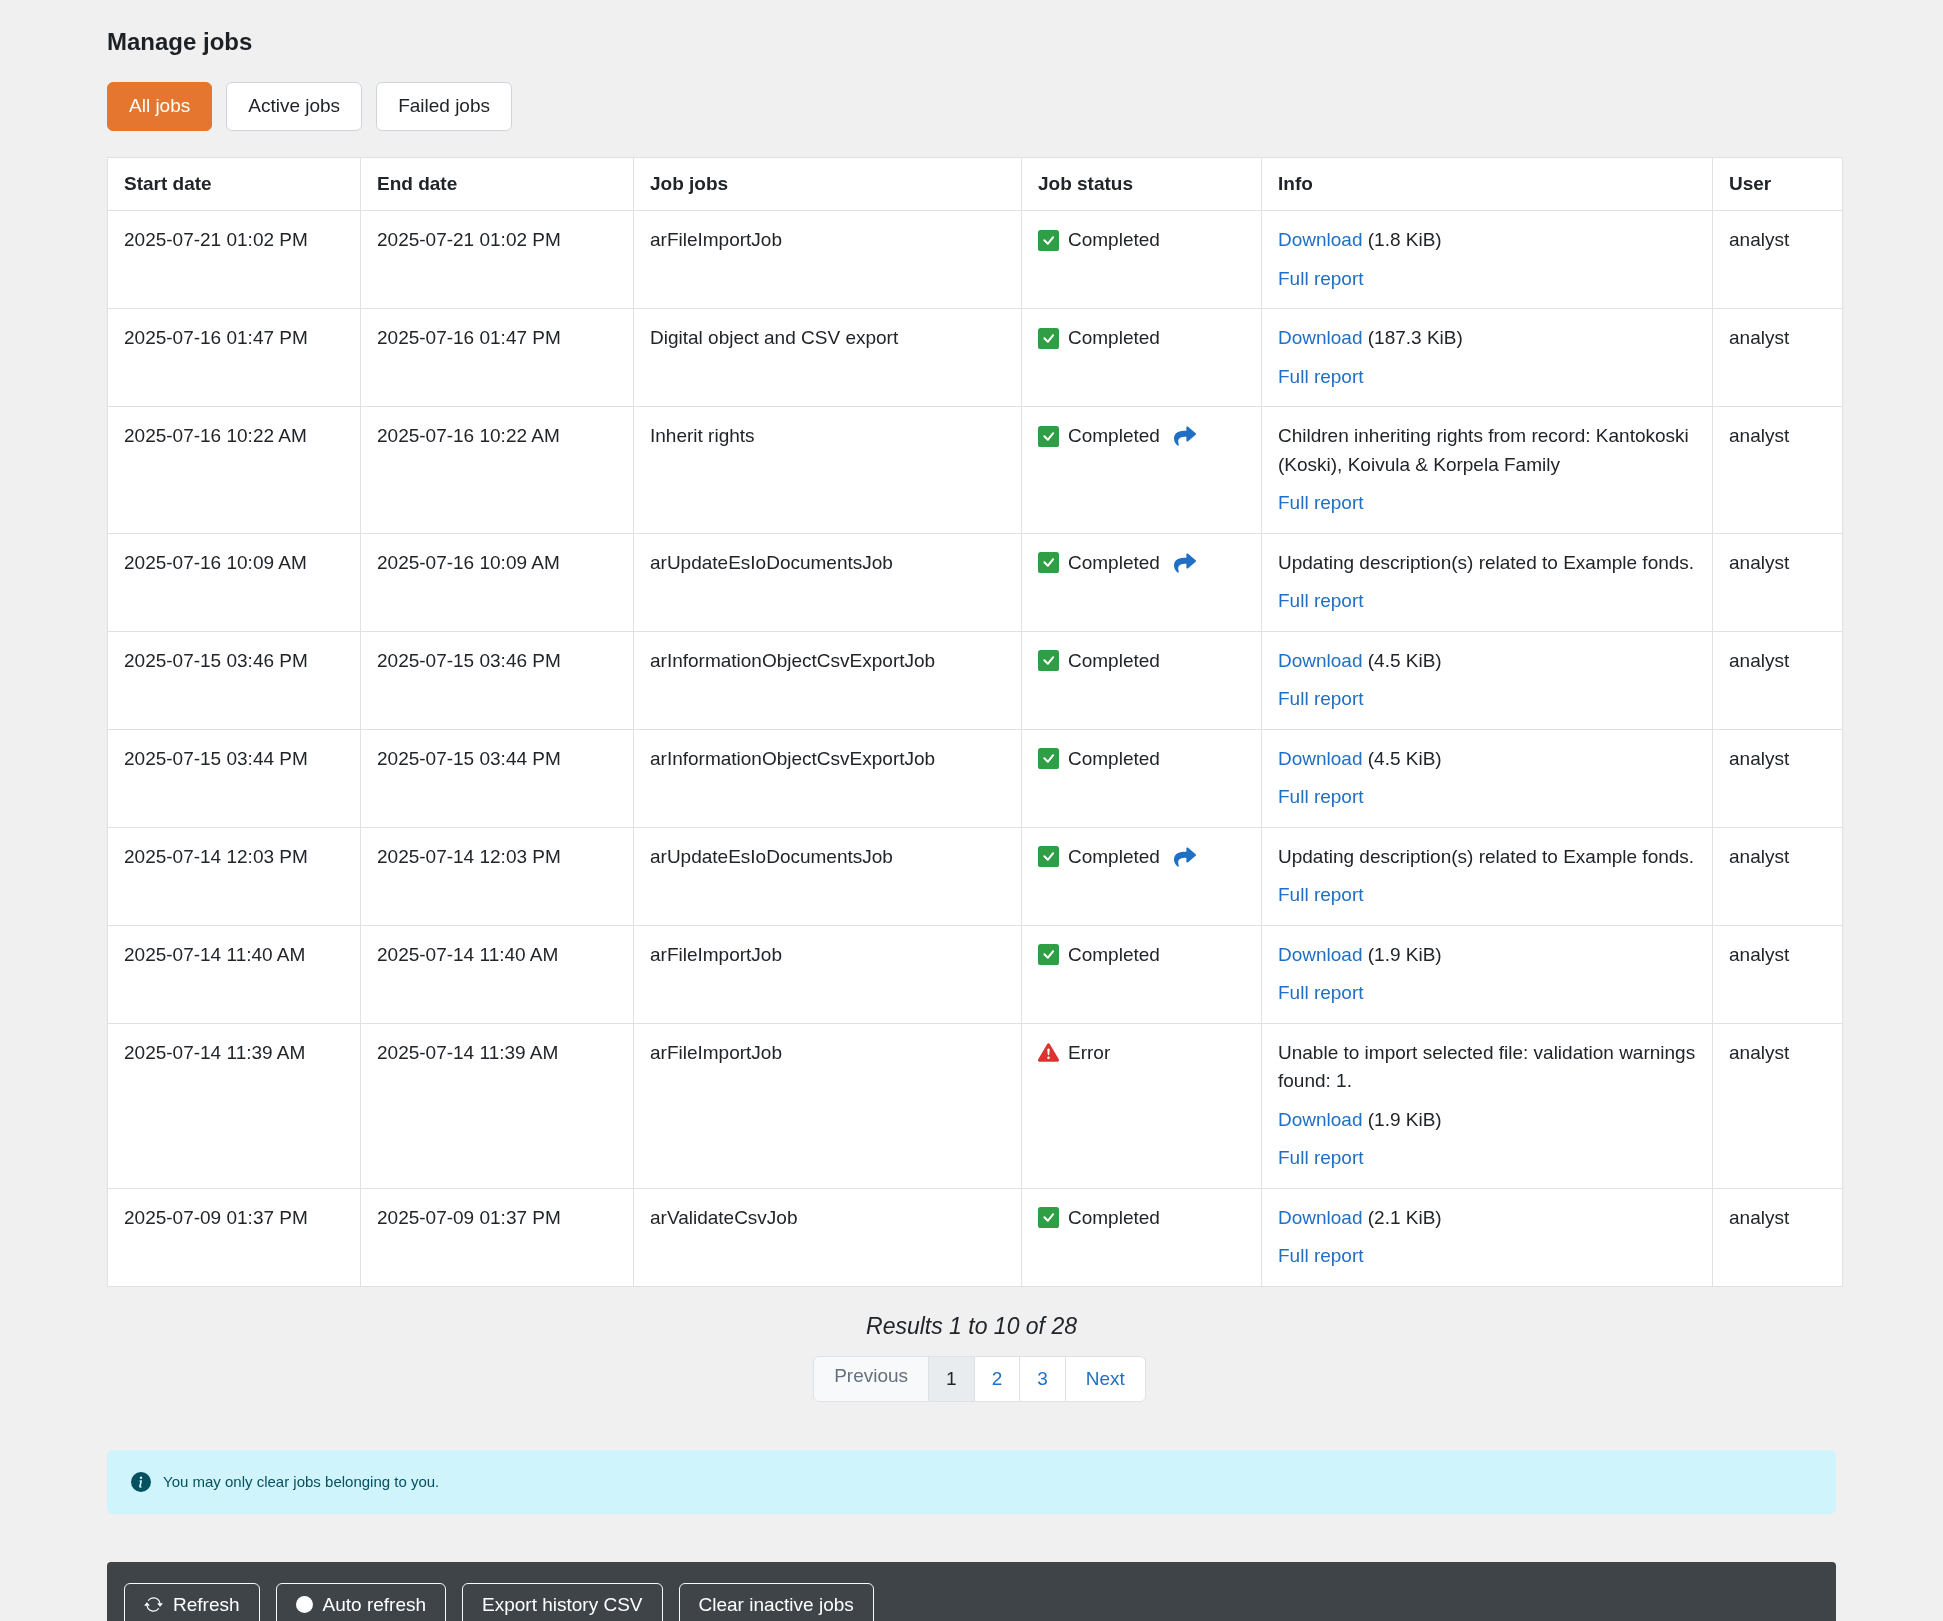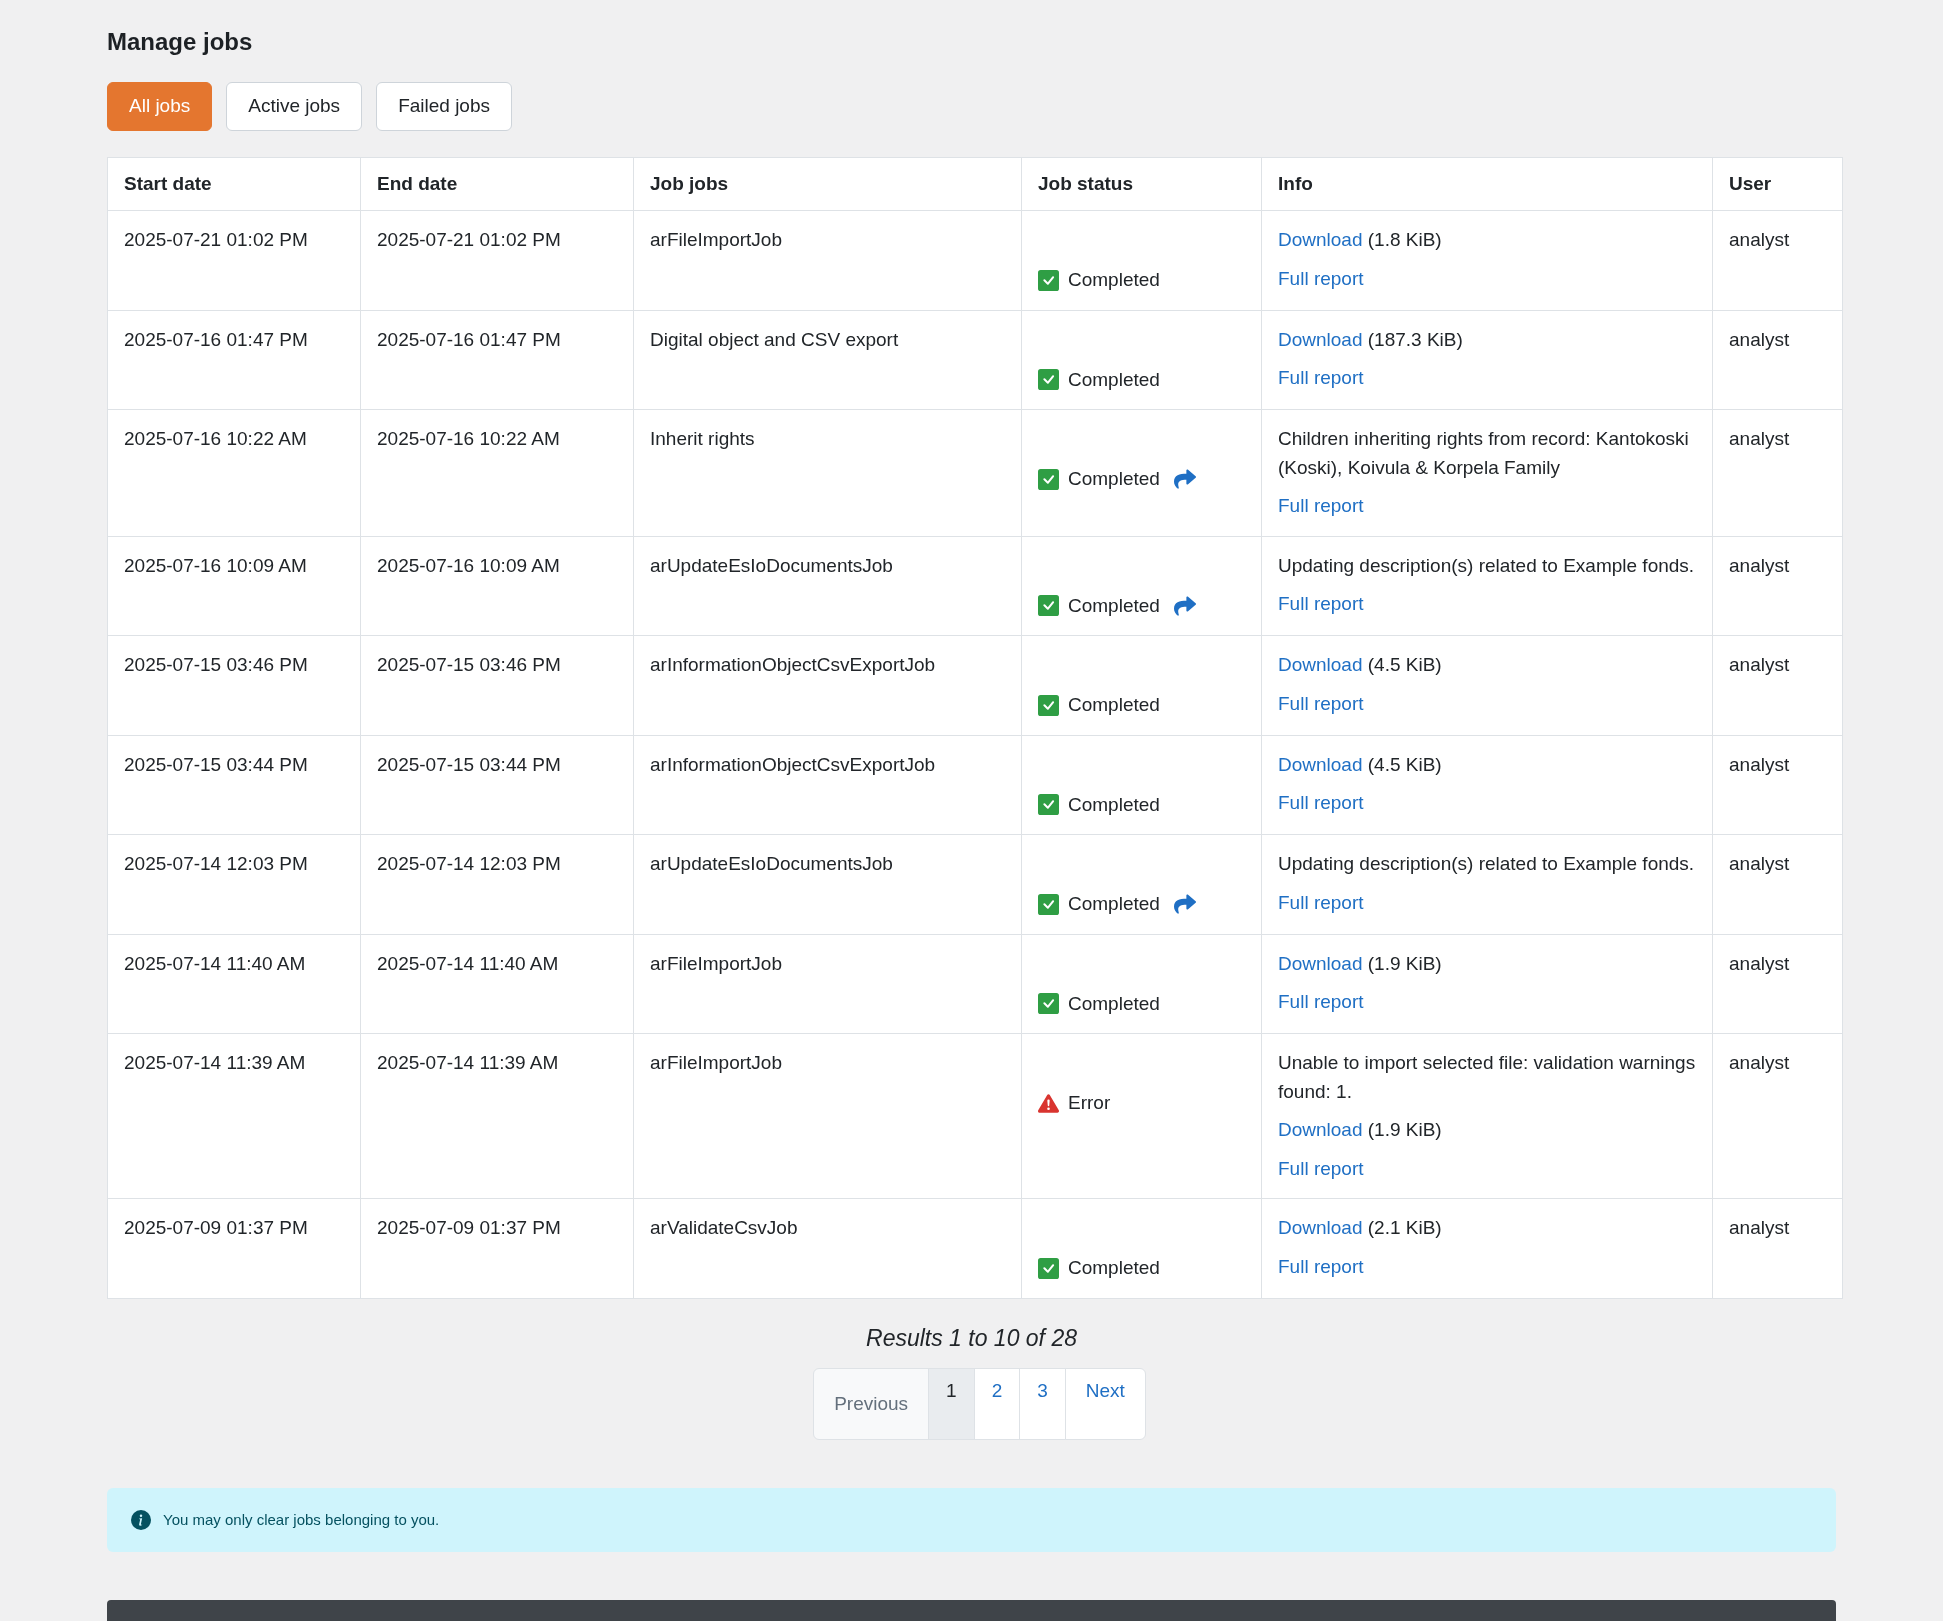--- a/index.html
+++ b/index.html
@@ -51,21 +51,21 @@
     text-align: left;
     vertical-align: top;
     font-size: 19px;
     line-height: 1.5;
   }
   .jobs-table th { font-weight: 700; padding: 12px 16px; }
   .jobs-table td { padding: 15px 16px; }
 
   a.tbl-link { color: var(--link-blue, #1f6fc4); text-decoration: none; cursor: pointer; }
 
-  .status { display: flex; align-items: center; gap: 9px; margin-top: 40px; }
+  .status { display: flex; align-items: center; gap: 9px; }
   .status-icon { display: inline-flex; width: 21px; height: 21px; flex: 0 0 auto; }
   .status-icon svg { width: 21px; height: 21px; }
   .share-icon { display: inline-flex; width: 22px; height: 22px; margin-left: 5px; flex: 0 0 auto; }
   .share-icon svg { width: 22px; height: 22px; }
 
   .info-line + .info-line { margin-top: 10px; }
   .dl-size { color: #212529; }
 
   
   .results-summary { text-align: center; margin: 26px 0 16px 0; font-size: 23px; font-style: italic; }
@@ -80,21 +80,21 @@
     font-size: 19px;
     cursor: pointer;
     user-select: none;
   }
   .page-item.prev {
     margin-left: 16px;
     border-radius: 6px 0 0 6px;
     background: #f8f9fa;
     color: #64707c;
     cursor: default;
-    padding: 24px 20px;
+    padding: 8px 20px;
   }
   .page-item.next { border-radius: 0 6px 6px 0; padding: 11px 20px; }
   .page-item.current { background: #e9ecef; color: #212529; }
 
   
   .info-alert {
     margin-top: 48px;
     background: var(--alert-bg, #cff4fc);
     color: var(--alert-text, #055160);
     border-radius: 6px;

